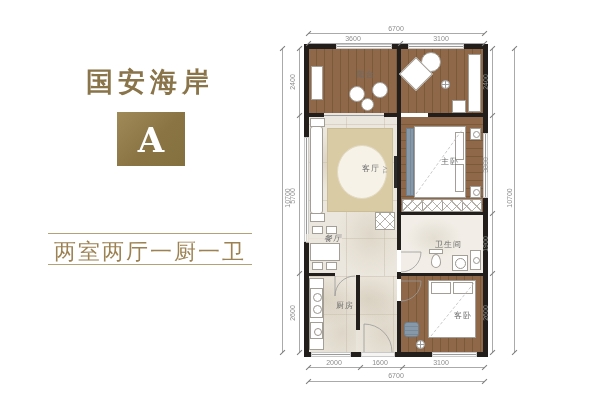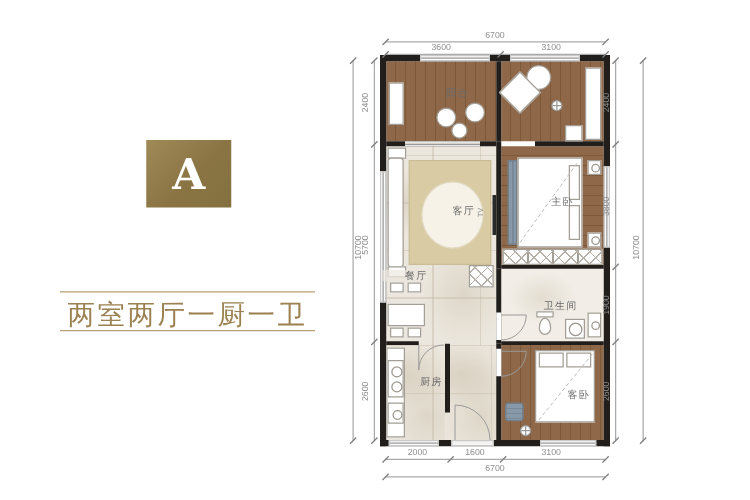--- a/index.html
+++ b/index.html
@@ -64,20 +64,21 @@
   .dim-label{width:40px;text-align:center;font-size:7px;color:#8d8d8d;line-height:8px;}
   .rot{transform:rotate(-90deg);}
   .tk{position:absolute;width:7px;height:1px;background:#7d7d7d;transform:rotate(-45deg);}
   svg{pointer-events:none;}
 </style>
 </head>
 <body>
 
 <div id="app">
 
+  <div class="abs title">国安海岸</div>
   <div class="abs unit-box">
     <span>A</span>
   </div>
   <div class="abs rule" style="top:233px;"></div>
   <div class="abs layout-text">两室两厅一厨一卫</div>
   <div class="abs rule" style="top:264px;"></div>
 
   <div>
 
     <div class="abs wood-v" style="left:309px;top:49px;width:88px;height:64px;"></div>
@@ -134,21 +135,21 @@
     <div class="abs f" style="left:310px;top:213px;width:15px;height:9px;"></div>
     <div class="abs rug" style="left:327px;top:128px;width:66px;height:84px;">
       <div class="rug-oval"></div>
     </div>
     <div class="abs room-label" style="left:340px;top:164px;width:40px;">客厅</div>
     <div class="abs" style="left:394px;top:156px;width:3px;height:32px;background:#2a2a2a;"></div>
     <div class="abs" style="left:376px;top:166px;width:20px;height:8px;font-size:6px;color:#8d8d8d;text-align:center;transform:rotate(-90deg);">TV</div>
 
     <div class="abs f" style="left:312px;top:226px;width:11px;height:8px;"></div>
     <div class="abs f" style="left:326px;top:226px;width:11px;height:8px;"></div>
-    <div class="abs room-label" style="left:306px;top:216px;width:36px;background:rgba(236,231,222,.7);">餐厅</div>
+    <div class="abs room-label" style="left:306px;top:234px;width:36px;background:rgba(236,231,222,.7);font-style:italic;">餐厅</div>
     <div class="abs f" style="left:310px;top:243px;width:30px;height:18px;"></div>
     <div class="abs f" style="left:312px;top:262px;width:11px;height:8px;"></div>
     <div class="abs f" style="left:326px;top:262px;width:11px;height:8px;"></div>
 
     <div class="abs f" style="left:309px;top:278px;width:15px;height:72px;"></div>
     <div class="abs f" style="left:310px;top:288px;width:13px;height:30px;">
       <div class="burner" style="top:4px;"></div>
       <div class="burner" style="top:16px;"></div>
     </div>
     <div class="abs f" style="left:310px;top:322px;width:13px;height:17px;">

